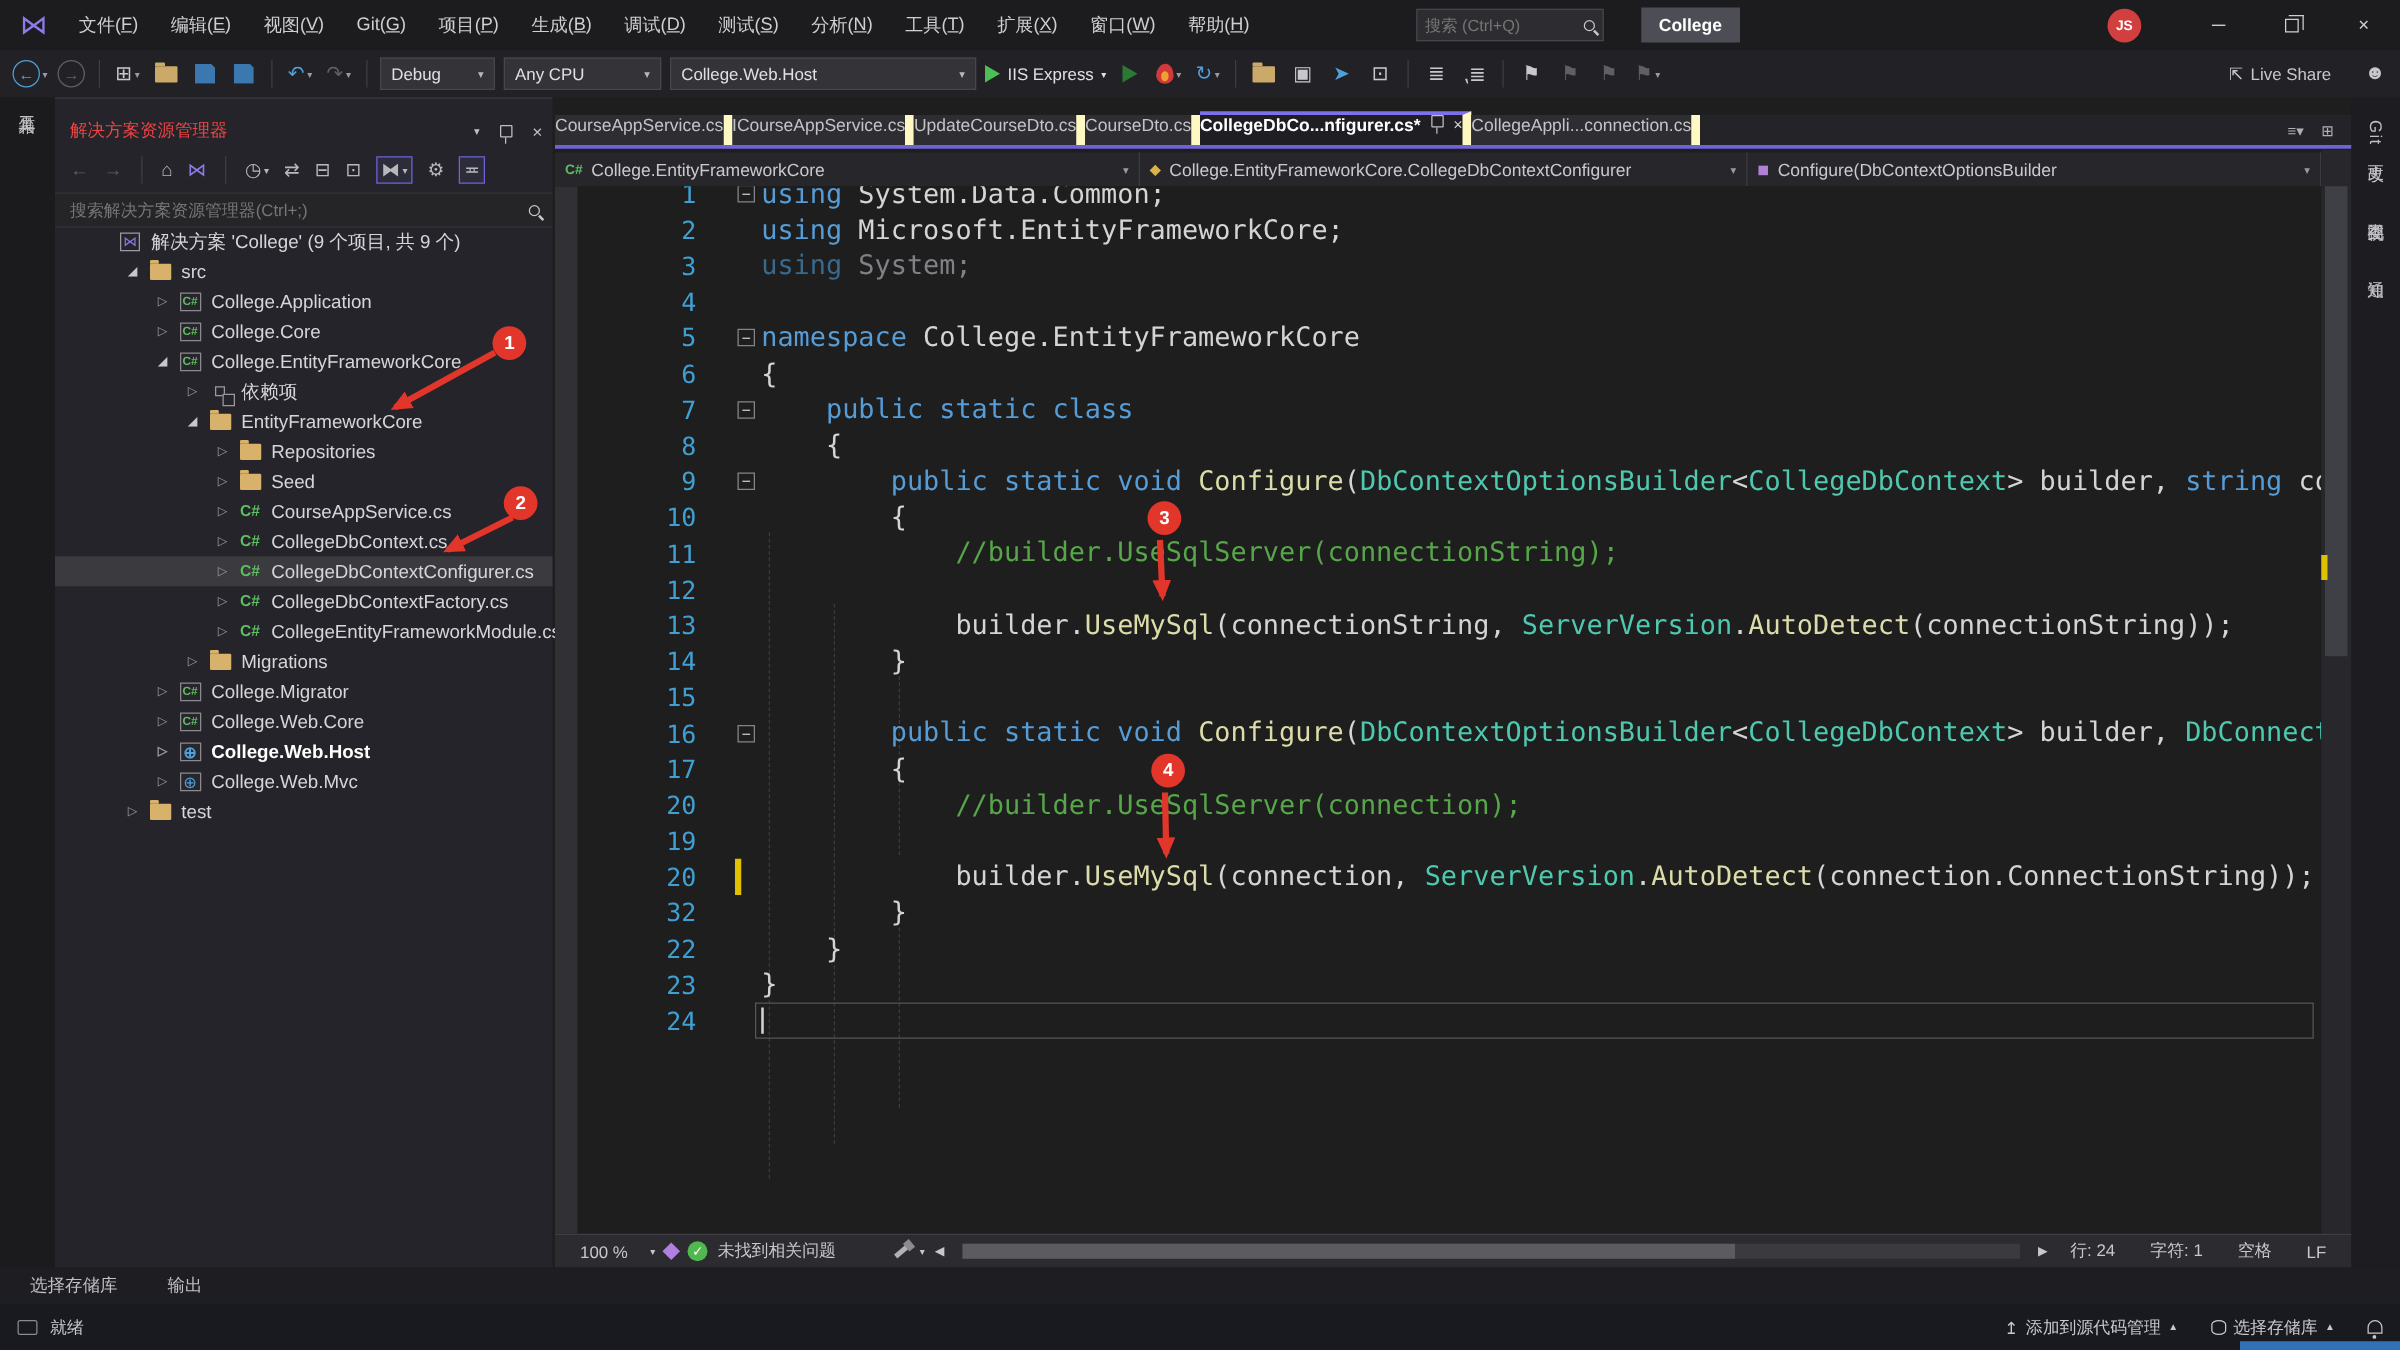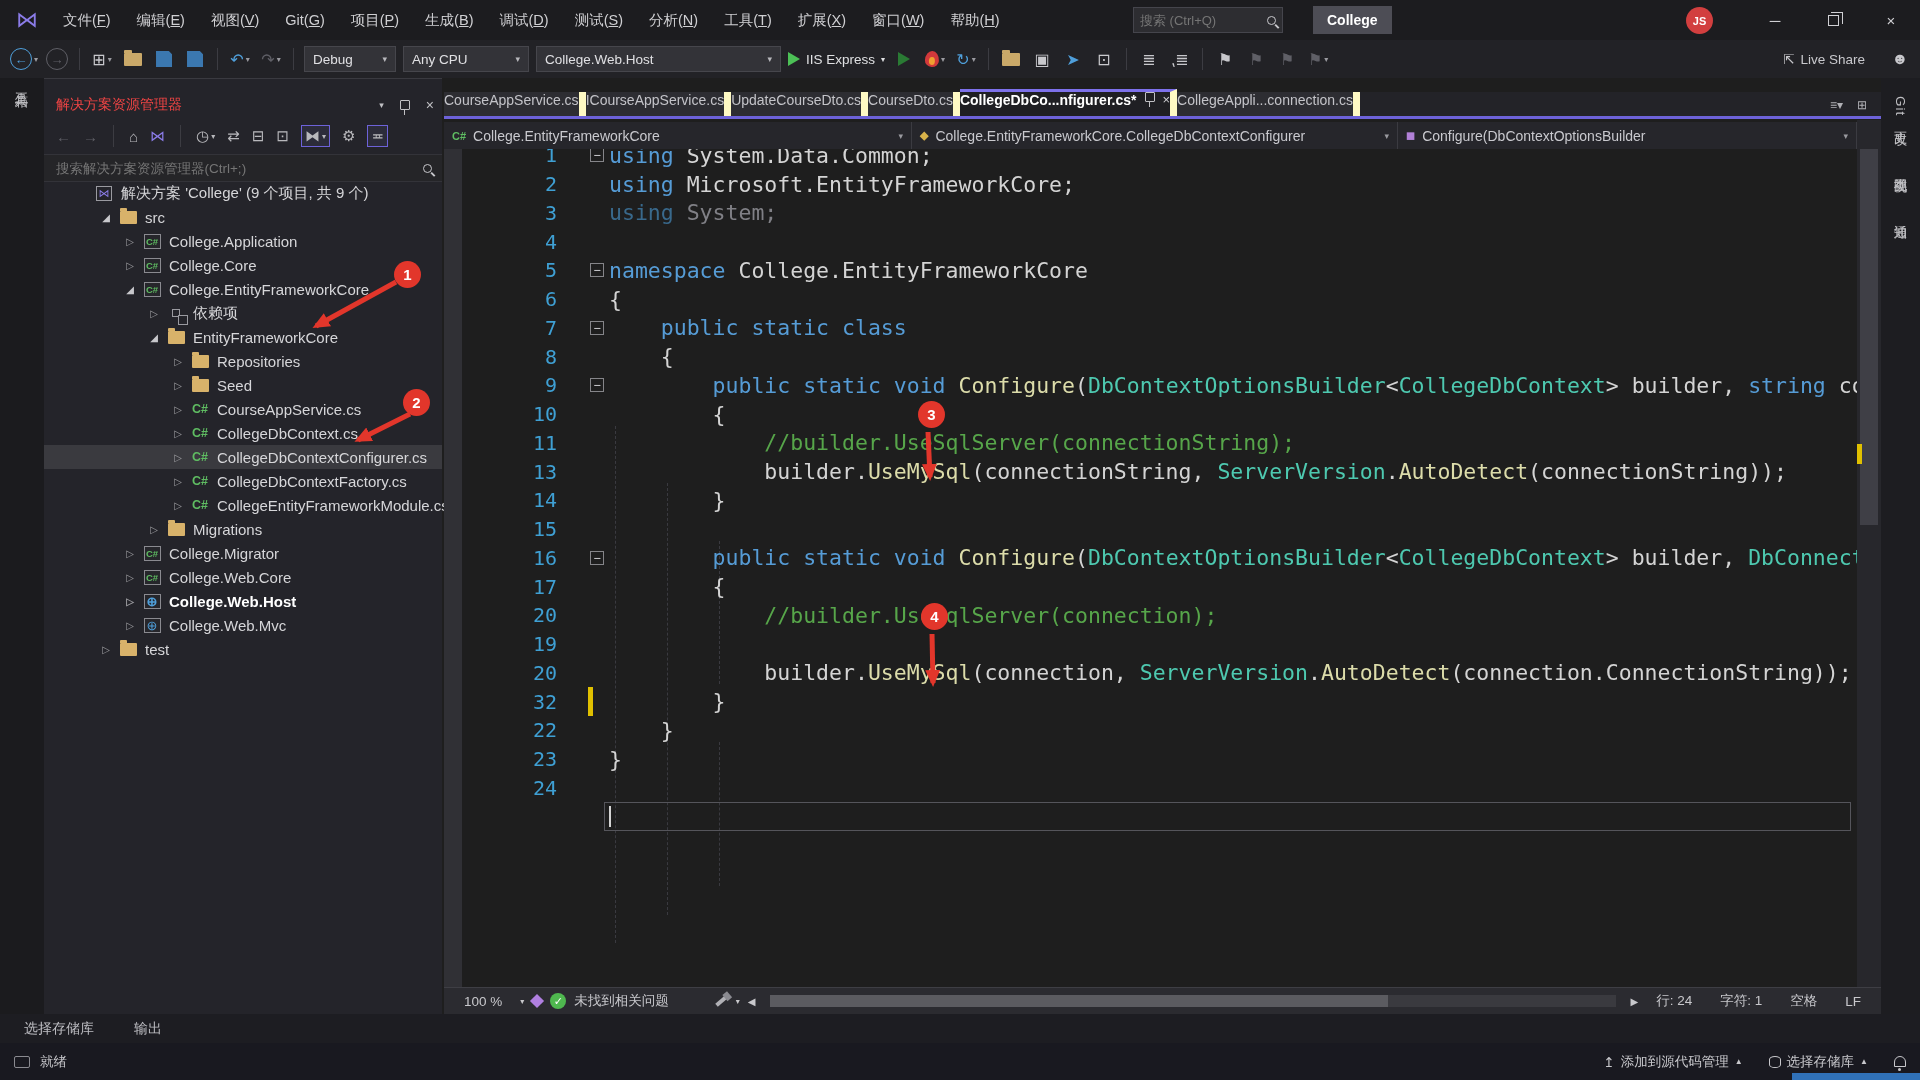--- a/index.html
+++ b/index.html
@@ -542,20 +542,21 @@
       <div class="cl"><span class="ln">2</span><span class="fold"></span><span class="kw">using</span><span class="pl"> Microsoft.EntityFrameworkCore;</span></div>
       <div class="cl"><span class="ln">3</span><span class="fold"></span><span class="kdim">using</span><span class="pdim"> System;</span></div>
       <div class="cl"><span class="ln">4</span><span class="fold"></span></div>
       <div class="cl"><span class="ln">5</span><span class="fold"><span class="foldbox">−</span></span><span class="kw">namespace</span><span class="pl"> College.EntityFrameworkCore</span></div>
       <div class="cl"><span class="ln">6</span><span class="fold"></span><span class="pl">{</span></div>
       <div class="cl"><span class="ln">7</span><span class="fold"><span class="foldbox">−</span></span><span class="pl">    </span><span class="kw">public static class</span><span class="pl"> </span></div>
       <div class="cl"><span class="ln">8</span><span class="fold"></span><span class="pl">    {</span></div>
       <div class="cl"><span class="ln">9</span><span class="fold"><span class="foldbox">−</span></span><span class="pl">        </span><span class="kw">public static void</span><span class="pl"> </span><span class="me">Configure</span><span class="pl">(</span><span class="ty">DbContextOptionsBuilder</span><span class="pl">&lt;</span><span class="ty">CollegeDbContext</span><span class="pl">&gt; builder, </span><span class="kw">string</span><span class="pl"> connectionString)</span></div>
       <div class="cl"><span class="ln">10</span><span class="fold"></span><span class="pl">        {</span></div>
       <div class="cl"><span class="ln">11</span><span class="fold"></span><span class="pl">            </span><span class="cm">//builder.UseSqlServer(connectionString);</span></div>
+      <div class="cl"><span class="ln">12</span><span class="fold"></span></div>
       <div class="cl"><span class="ln">13</span><span class="fold"></span><span class="pl">            builder.</span><span class="me">UseMySql</span><span class="pl">(connectionString, </span><span class="ty">ServerVersion</span><span class="pl">.</span><span class="me">AutoDetect</span><span class="pl">(connectionString));</span></div>
       <div class="cl"><span class="ln">14</span><span class="fold"></span><span class="pl">        }</span></div>
       <div class="cl"><span class="ln">15</span><span class="fold"></span></div>
       <div class="cl"><span class="ln">16</span><span class="fold"><span class="foldbox">−</span></span><span class="pl">        </span><span class="kw">public static void</span><span class="pl"> </span><span class="me">Configure</span><span class="pl">(</span><span class="ty">DbContextOptionsBuilder</span><span class="pl">&lt;</span><span class="ty">CollegeDbContext</span><span class="pl">&gt; builder, </span><span class="ty">DbConnection</span></div>
       <div class="cl"><span class="ln">17</span><span class="fold"></span><span class="pl">        {</span></div>
       <div class="cl"><span class="ln">20</span><span class="fold"></span><span class="pl">            </span><span class="cm">//builder.UseSqlServer(connection);</span></div>
       <div class="cl"><span class="ln">19</span><span class="fold"></span></div>
       <div class="cl"><span class="ln">20</span><span class="fold"></span><span class="pl">            builder.</span><span class="me">UseMySql</span><span class="pl">(connection, </span><span class="ty">ServerVersion</span><span class="pl">.</span><span class="me">AutoDetect</span><span class="pl">(connection.ConnectionString));</span></div>
       <div class="cl"><span class="ln">32</span><span class="fold"></span><span class="pl">        }</span></div>
       <div class="cl"><span class="ln">22</span><span class="fold"></span><span class="pl">    }</span></div>

